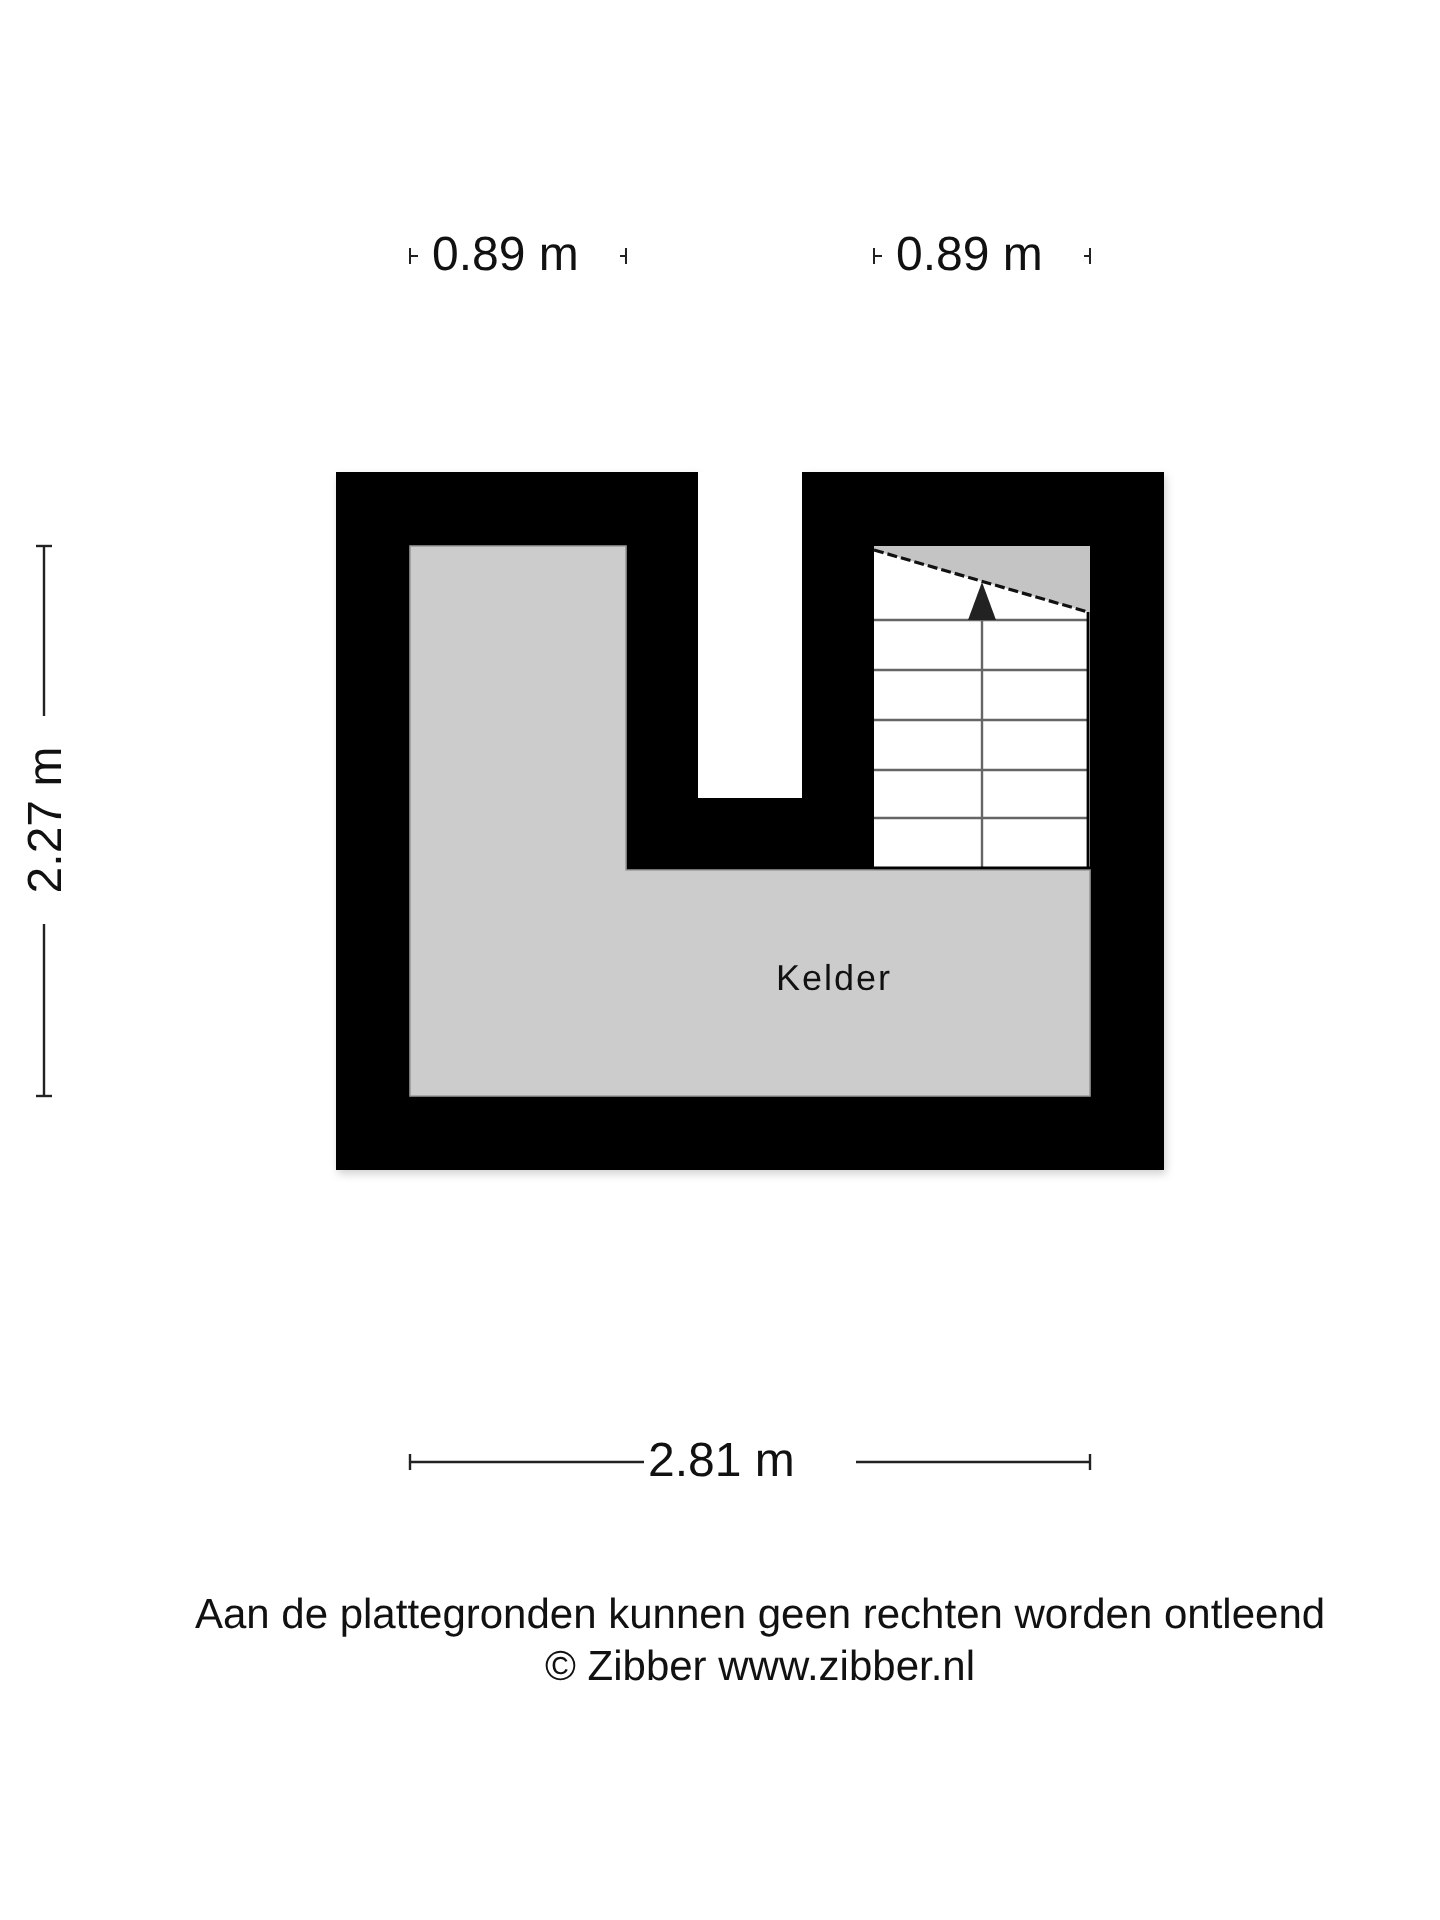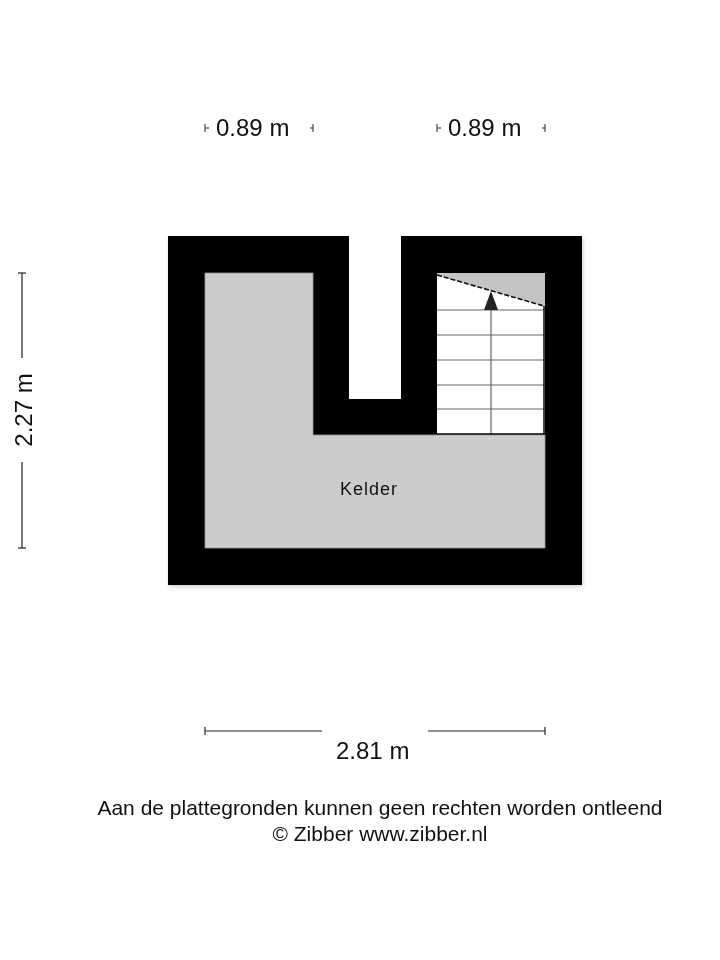--- a/index.html
+++ b/index.html
@@ -1,21 +1,21 @@
 <!DOCTYPE html>
 <html><head>
 <meta charset="utf-8">
 <style>
   html, body { margin:0; padding:0; background:#ffffff; }
   body { width:720px; height:960px; position:relative; overflow:hidden;
          font-family:"Liberation Sans", sans-serif; color:#000; }
   svg { position:absolute; left:0; top:0; }
   .dim-text { position:absolute; font-size:24px; line-height:24px; white-space:nowrap; color:#111; }
   .disclaimer { position:absolute; left:0; width:760px; text-align:center; font-size:21px; line-height:26px; color:#111; }
-  .room-label { position:absolute; font-size:18px; letter-spacing:1px; color:#111; }
+  .room-label { position:absolute; font-size:18px; letter-spacing:1px; color:#111;margin-left:48px; }
 </style>
 </head>
 <body>
 
 <svg width="720" height="960" viewBox="0 0 720 960">
   <defs>
     <filter id="sh" x="-5%" y="-5%" width="110%" height="110%">
       <feDropShadow dx="1" dy="2" stdDeviation="2" flood-color="#000" flood-opacity="0.18"></feDropShadow>
     </filter>
   </defs>
@@ -68,18 +68,18 @@
     <line x1="205" y1="731" x2="322" y2="731"></line>
     <line x1="428" y1="731" x2="545" y2="731"></line>
     <line x1="205" y1="727" x2="205" y2="735"></line>
     <line x1="545" y1="727" x2="545" y2="735"></line>
   </g>
 </svg>
 
 <div class="dim-text" style="left:216px; top:116px;">0.89 m</div>
 <div class="dim-text" style="left:448px; top:116px;">0.89 m</div>
 <div class="dim-text" style="left:-13px; top:398px; transform:rotate(-90deg); transform-origin:center;">2.27 m</div>
-<div class="dim-text" style="left:336px; top:719px;margin-top:20px;">2.81 m</div>
+<div class="dim-text" style="left:324px; top:719px;">2.81 m</div>
 
 <div class="room-label" style="left:340px; top:479px;">Kelder</div>
 
 <div class="disclaimer" style="top:795px;">Aan de plattegronden kunnen geen rechten worden ontleend</div>
 <div class="disclaimer" style="top:821px;">© Zibber www.zibber.nl</div>
 
 </body></html>

